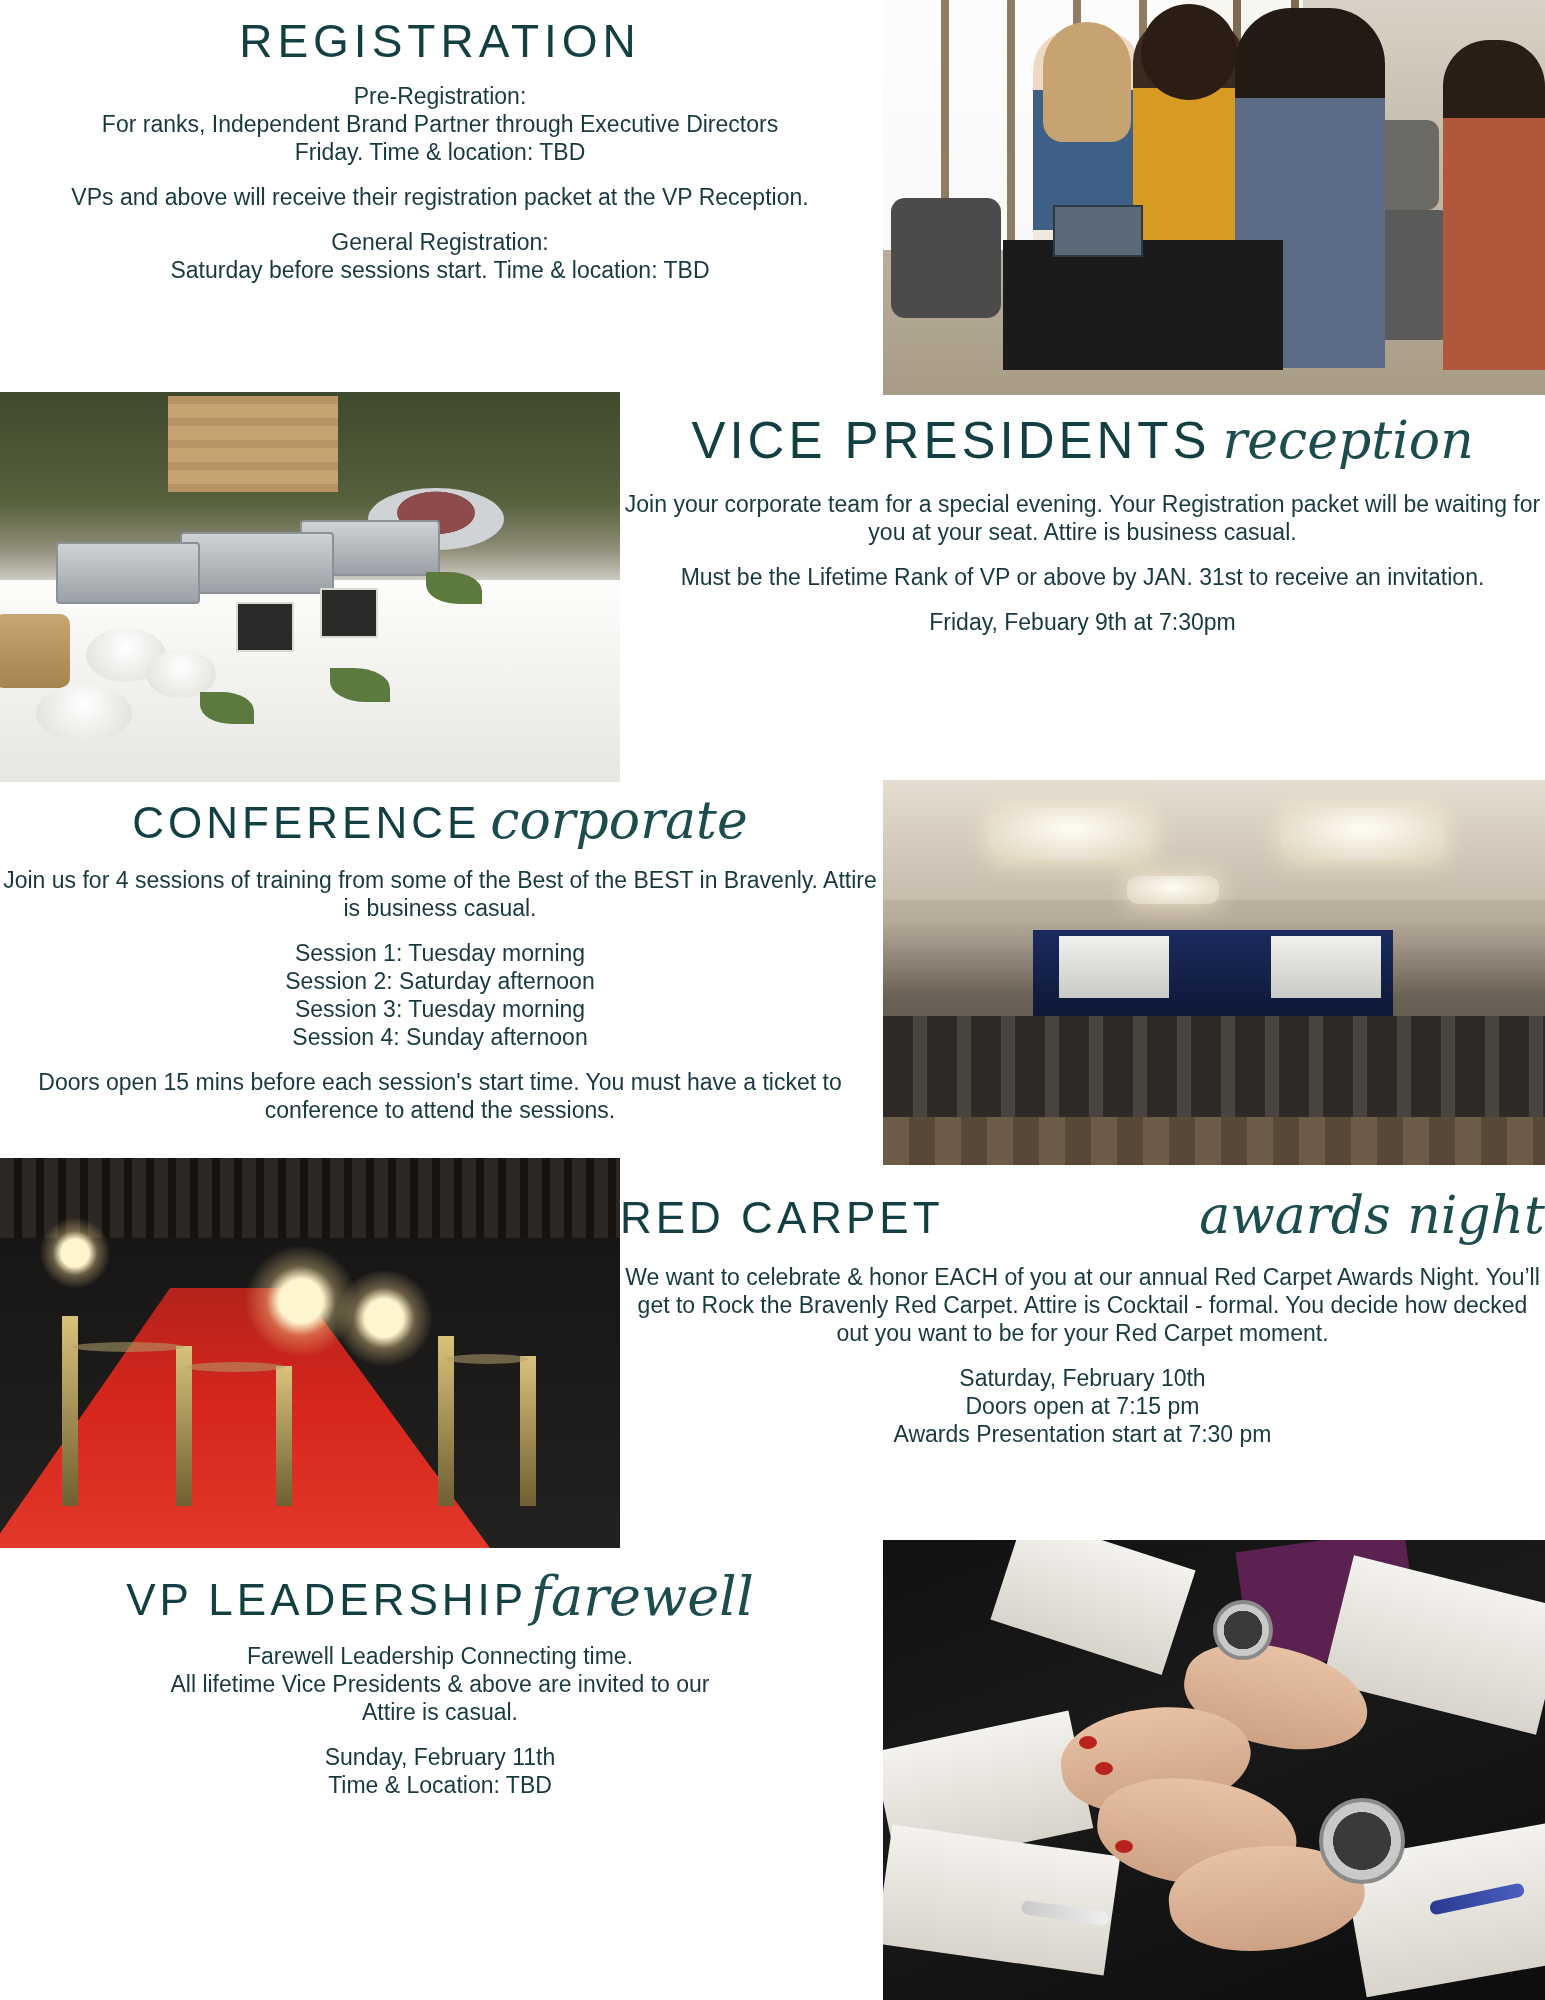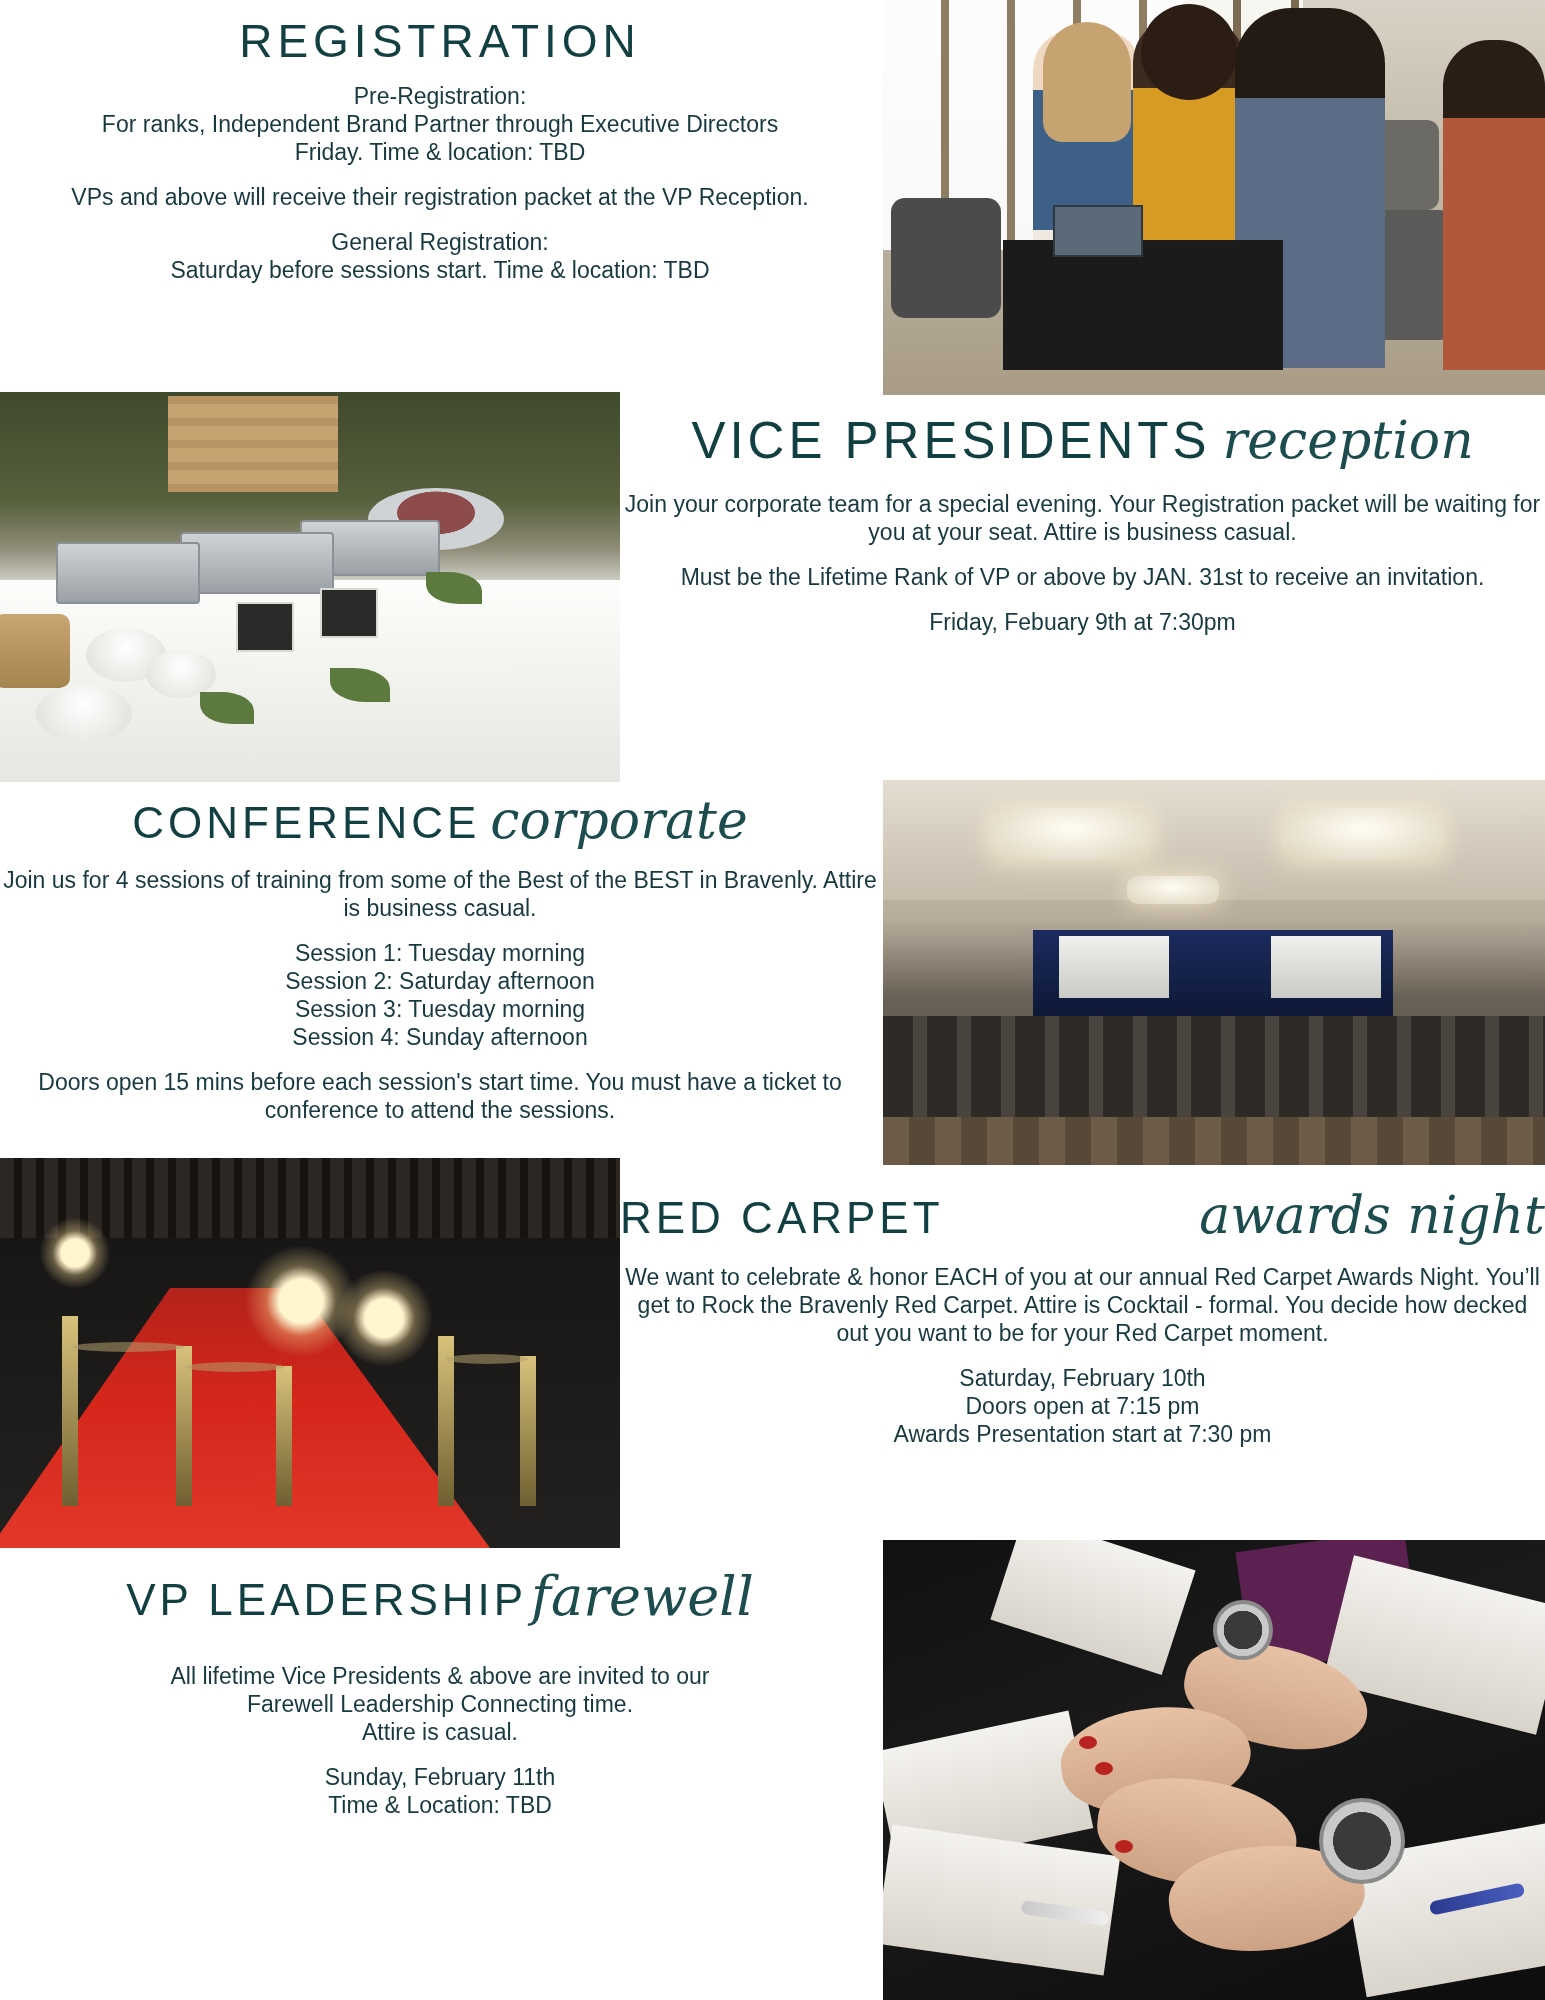--- a/index.html
+++ b/index.html
@@ -97,21 +97,21 @@
   }
   #red-carpet-section .heading { font-size: 44px; letter-spacing: 4px; }
   #red-carpet-section .script { font-size: 52px; }
 
   
   #vp-leadership-section {
     left: 0px; top: 1565px; width: 880px;
   }
   #vp-leadership-section .title-row {
     display: flex; align-items: baseline; justify-content: center; gap: 4px;
-    margin-bottom: 34px;
+    margin-bottom: 14px;
   }
   #vp-leadership-section .heading { font-size: 44px; letter-spacing: 4px; }
   #vp-leadership-section .script { font-size: 54px; }
 
   
 
   
   #photo-registration { left: 883px; top: 0px; width: 662px; height: 395px; }
   #photo-registration .bg {
     position:absolute; inset:0;
@@ -514,22 +514,22 @@
       <div class="brace br2"></div>
     </div>
   </div>
 
   <div class="block" id="vp-leadership-section">
     <div class="title-row">
       <span class="heading">VP LEADERSHIP</span>
       <span class="script">farewell</span>
     </div>
     <div class="body-text">
+      <div>Farewell Leadership Connecting time.</div>
       <div>All lifetime Vice Presidents &amp; above are invited to our</div>
-      <div>Farewell Leadership Connecting time.</div>
       <div>Attire is casual.</div>
       <span class="spacer"></span>
       <div>Sunday, February 11th</div>
       <div>Time &amp; Location: TBD</div>
     </div>
   </div>
 
 </div>
 
 </body></html>

